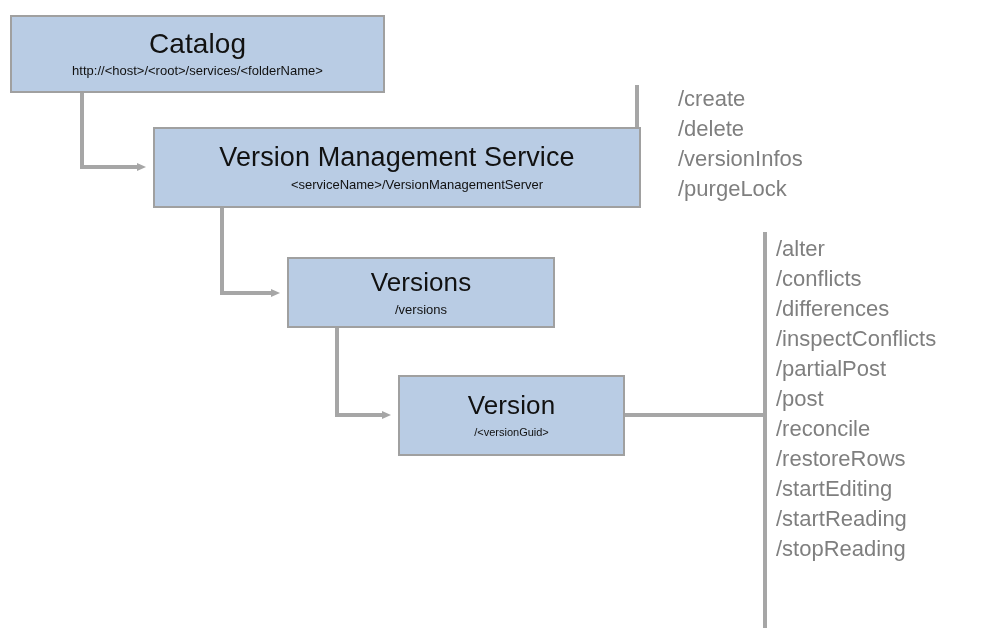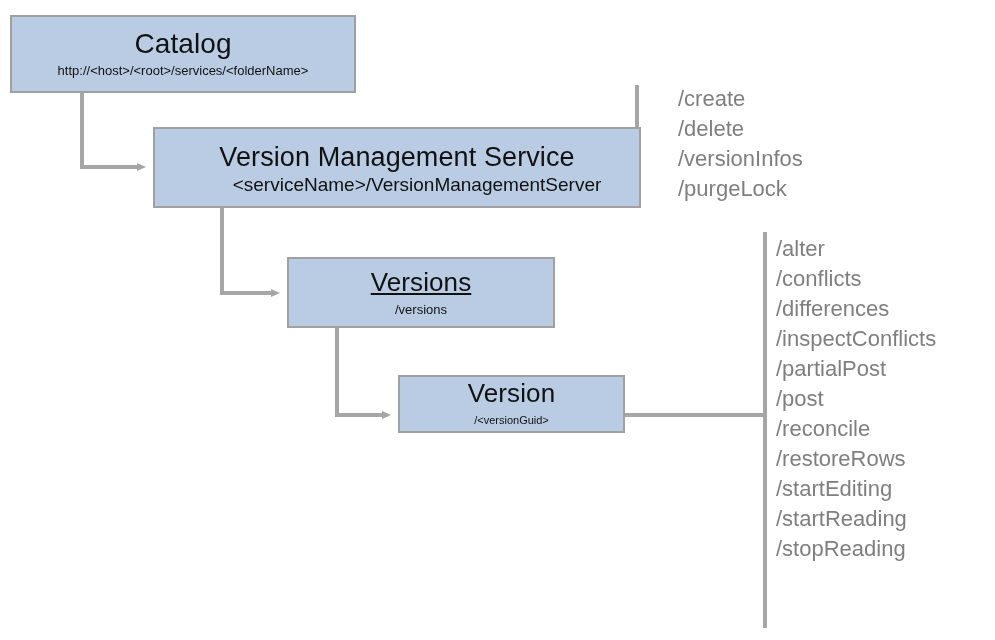--- a/index.html
+++ b/index.html
@@ -42,33 +42,33 @@
   }
   .node .subtitle {
     font-size: 15px;
     line-height: 19px;
     font-weight: 400;
     color: #111111;
     margin-top: 2px;
   }
 
   
-  #node-catalog { left: 10px;  top: 15px;  width: 346px; height: 78px; }
+  #node-catalog { left: 10px;  top: 15px;  width: 375px; height: 78px; }
   #node-catalog .title { font-size: 28px; }
   #node-catalog .subtitle { font-size: 13px; }
 
   #node-vms { left: 153px; top: 127px; width: 488px; height: 81px; }
   #node-vms .title { font-size: 27px; }
-  #node-vms .subtitle { font-size: 19px; margin-left: 40px; }
+  #node-vms .subtitle { font-size: 13px; margin-left: 40px; }
 
   #node-versions { left: 287px; top: 257px; width: 268px; height: 71px; }
-  #node-versions .title { font-size: 26px; text-decoration: underline; }
+  #node-versions .title { font-size: 26px; }
   #node-versions .subtitle { font-size: 13px; }
 
-  #node-version { left: 398px; top: 375px; width: 227px; height: 58px; }
+  #node-version { left: 398px; top: 375px; width: 227px; height: 81px; }
   #node-version .title { font-size: 26px; }
   #node-version .subtitle { font-size: 11px; }
 
   
   .op-list {
     position: absolute;
     color: #7f7f7f;
     font-size: 22px;
     line-height: 30px;
     white-space: nowrap;

